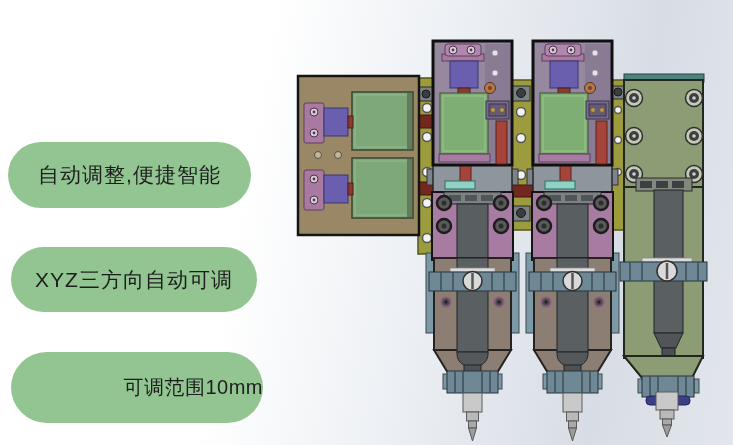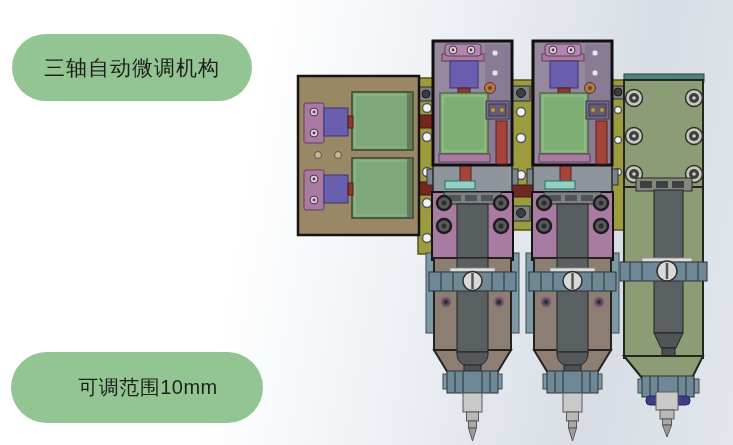--- a/index.html
+++ b/index.html
@@ -10,36 +10,39 @@
   }
   .stage{position:relative;width:733px;height:445px;}
   .pill{
     position:absolute;
     background:#92c592;
     border-radius:36px;
     display:flex;align-items:center;justify-content:center;
     color:#1e1e1e;font-size:21px;letter-spacing:1px;white-space:nowrap;
   }
   .pill.multiline{
-    flex-direction:column;align-items:center;justify-content:center;
+    flex-direction:column;align-items:flex-end;justify-content:center;
     padding-left:22px;box-sizing:border-box;font-size:20px;line-height:31px;letter-spacing:0.5px;gap:35px;
   }
   #label-1{left:12px;top:34px;width:240px;height:67px;}
   #label-2{left:8px;top:142px;width:243px;height:66px;}
   #label-3{left:11px;top:247px;width:246px;height:65px;}
   #label-4{left:11px;top:352px;width:252px;height:71px;}
   .machine{position:absolute;left:290px;top:0;}
 </style>
 </head>
 <body>
 
 <div class="stage">
 
-  <div class="pill" id="label-1">
-    <span>三轴自动微调机构</span>
+  <div class="pill" id="label-2">
+    <span>自动调整,便捷智能</span>
+  </div>
+  <div class="pill" id="label-3">
+    <span>XYZ三方向自动可调</span>
   </div>
   <div class="pill multiline" id="label-4">
     <span>可调范围10mm</span>
   </div>
 
   <svg class="machine" width="443" height="445" viewBox="0 0 443 445">
     <defs>
 
       <g id="module">
         <rect x="0" y="0" width="79" height="124" fill="#95889f" stroke="#101010" stroke-width="3"></rect>

